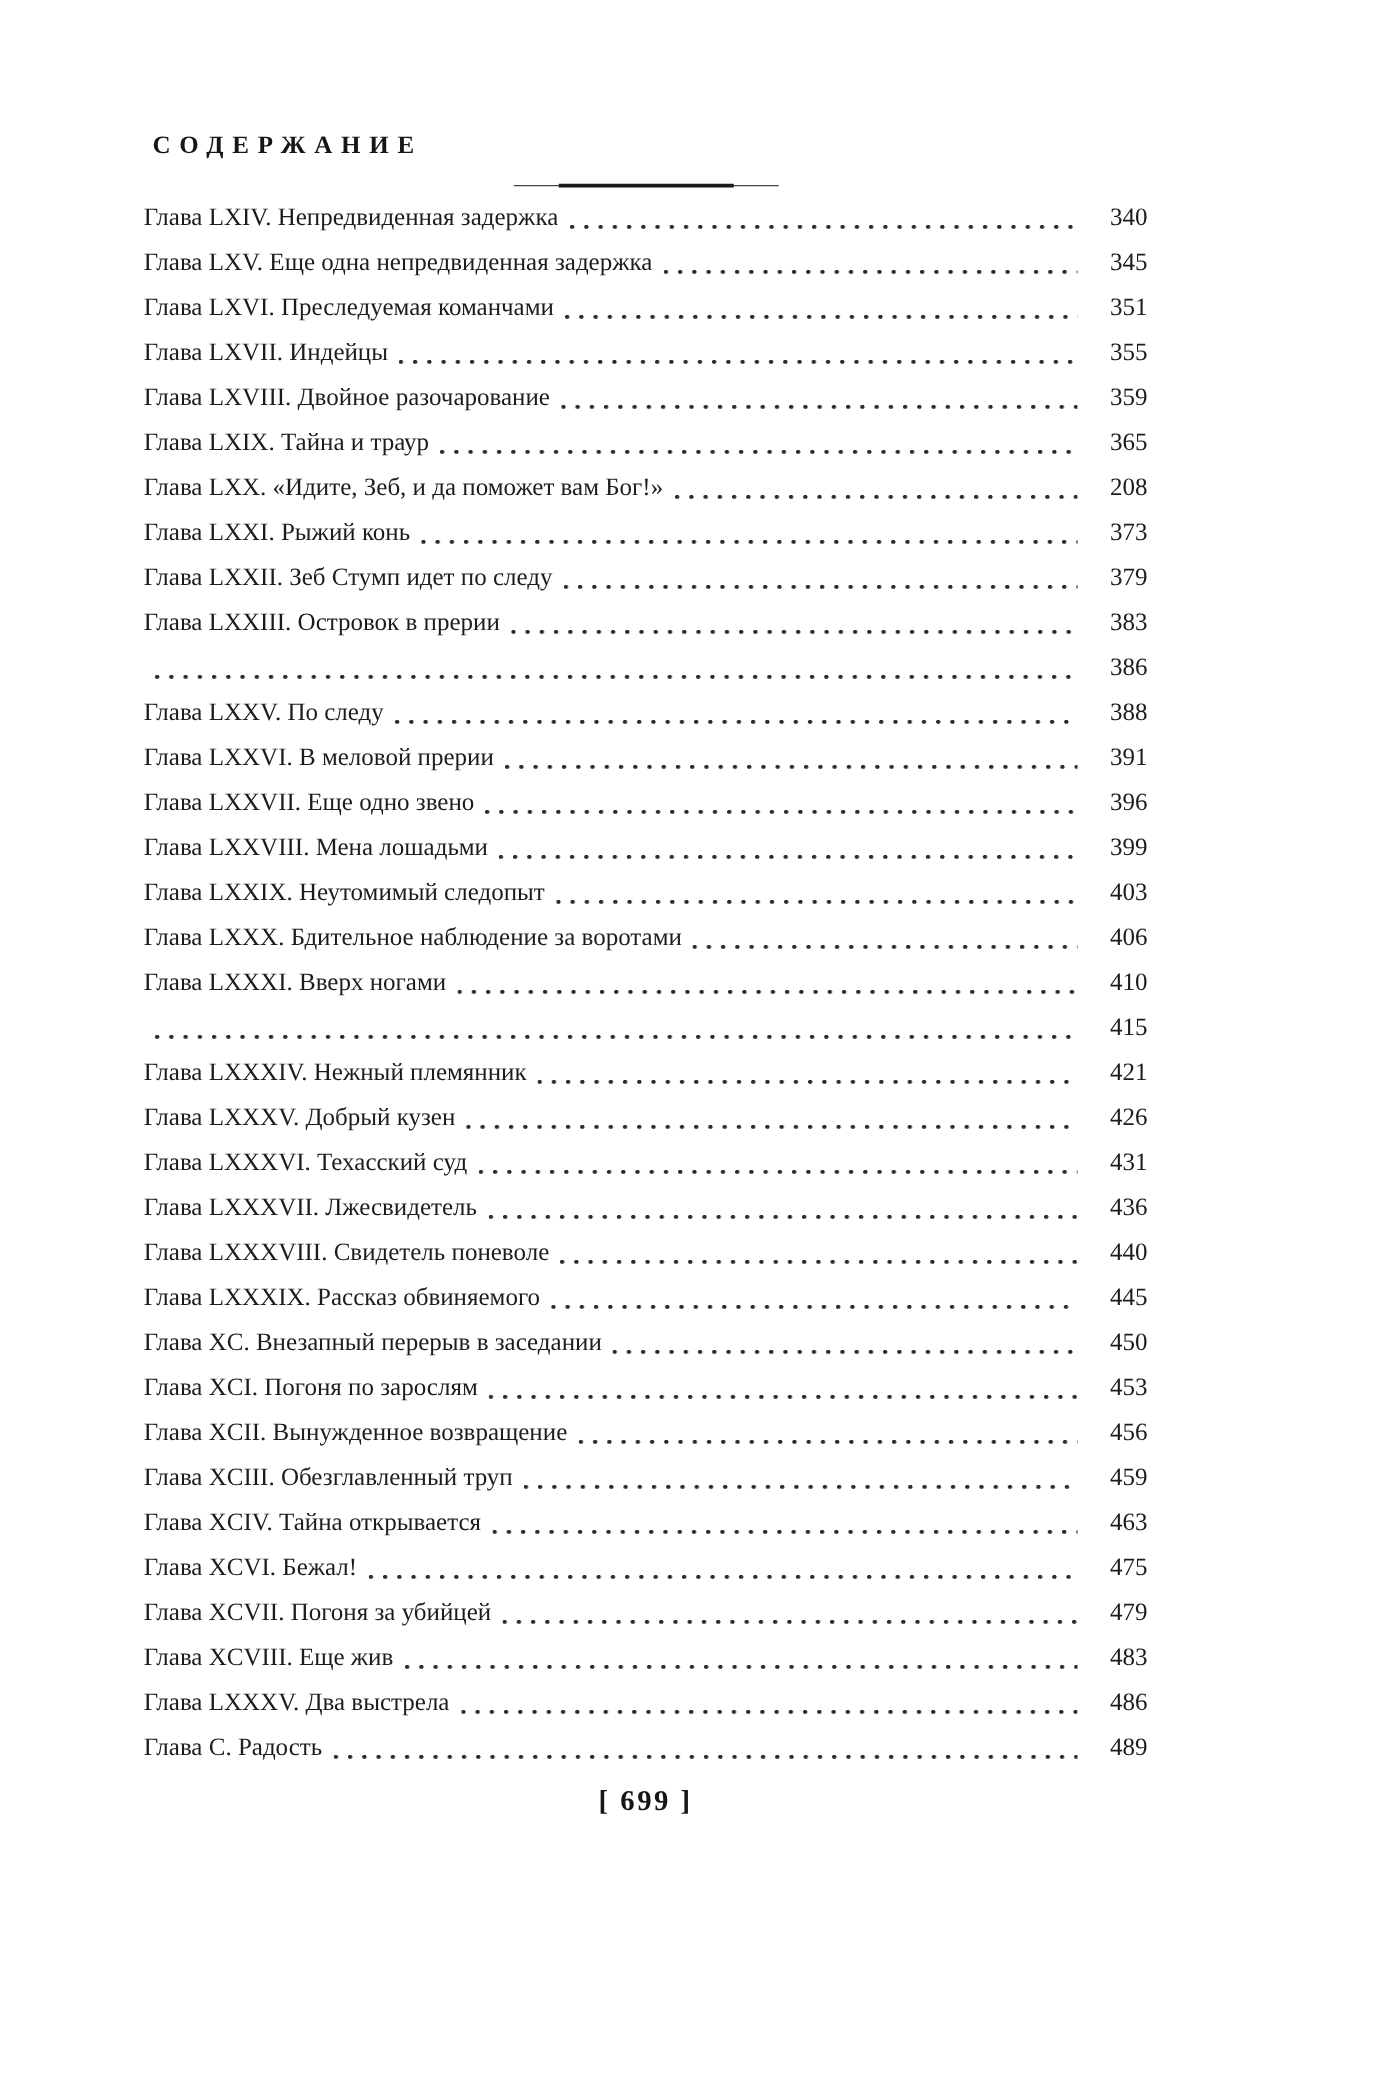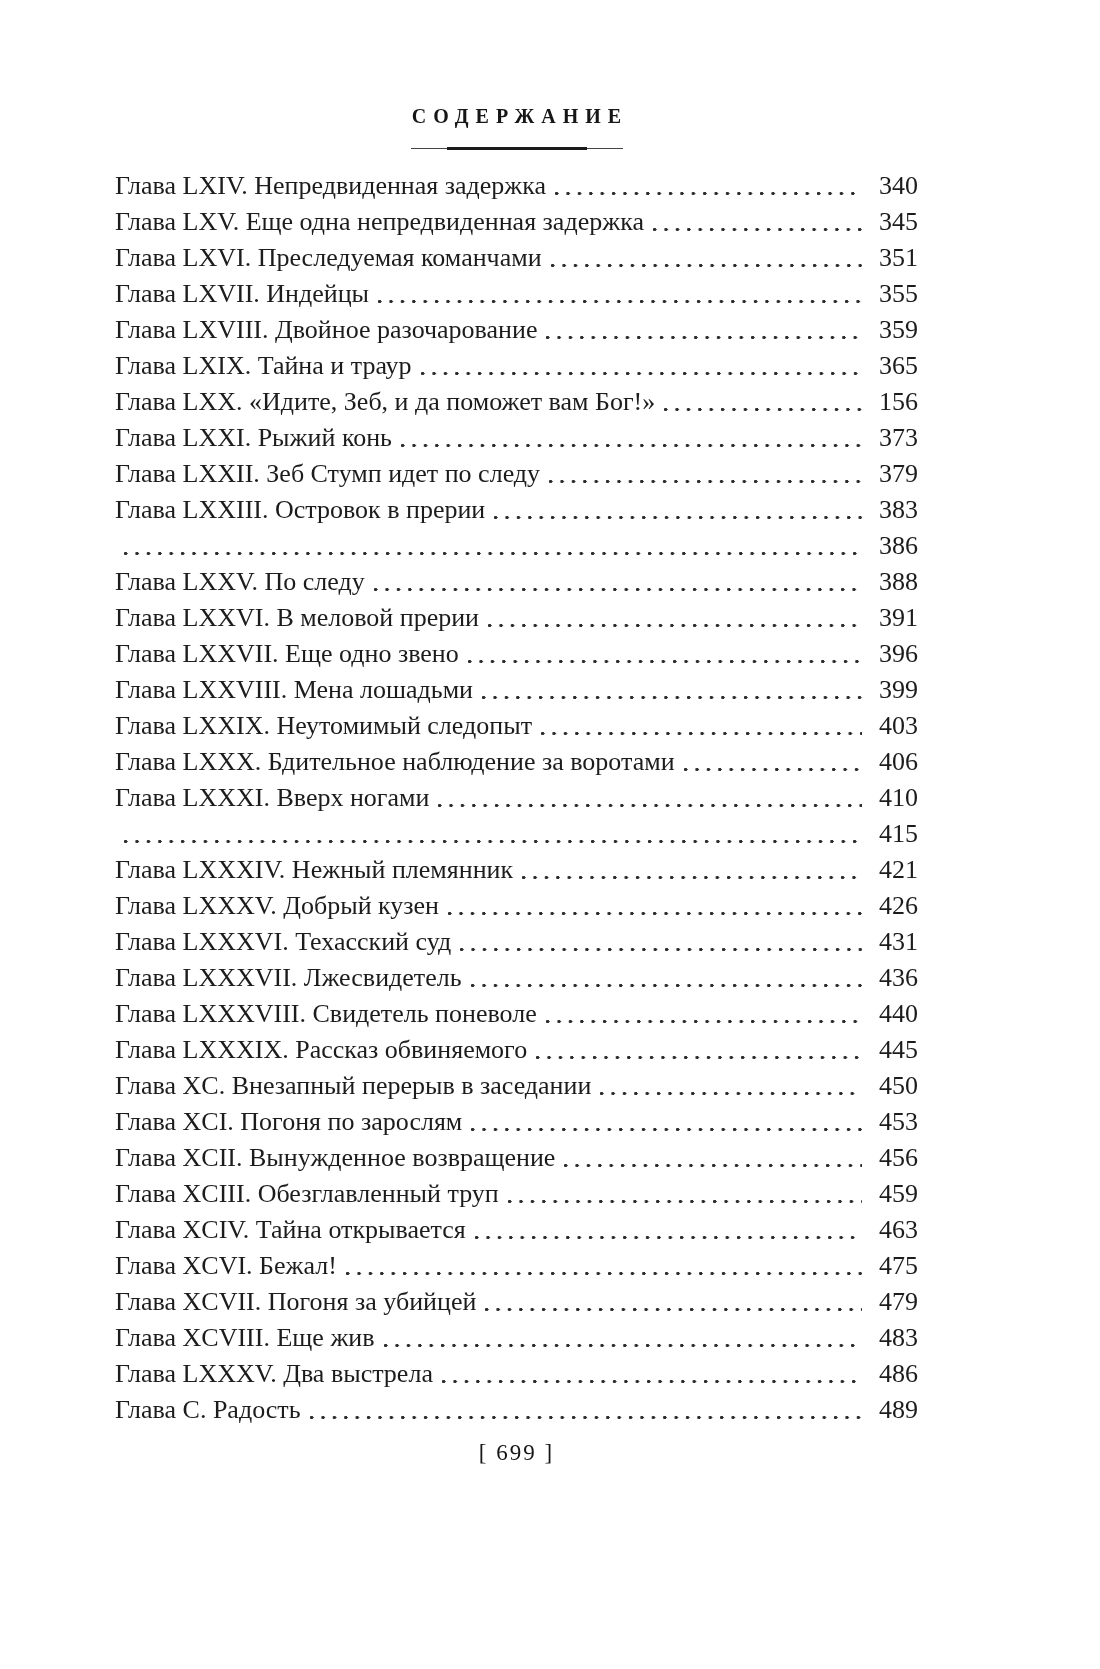--- a/index.html
+++ b/index.html
@@ -13,21 +13,21 @@
     color: #1c1c1c;
     overflow: hidden;
   }
   .content {
     position: absolute;
     left: 115px;
     top: 105px;
     width: 803px;
   }
   .toc-header {
-    text-align: center;
+    text-align: left;
     font-size: 20px;
     line-height: 22px;
     font-weight: bold;
     letter-spacing: 7px;
     text-indent: 7px;
     color: #161616;
   }
   .ornament {
     position: relative;
     width: 212px;
@@ -42,22 +42,22 @@
     background: #444444;
   }
   .ornament::after {
     content: "";
     position: absolute;
     top: 1px; left: 36px; right: 36px;
     height: 3px;
     background: #1a1a1a;
   }
   .toc {
-    margin-top: 17px;
-    font-size: 26px;
+    margin-top: 5px;
+    font-size: 20px;
     font-family: Liberation Serif, serif;
   }
   .toc-row {
     display: flex;
     align-items: baseline;
     height: 36px;
     line-height: 36px;
     white-space: nowrap;
   }
   .toc-label { flex: 0 0 auto; }
@@ -73,21 +73,21 @@
   .toc-page {
     flex: 0 0 auto;
     min-width: 46px;
     text-align: right;
   }
   .page-footer {
     margin-top: 10px;
     text-align: center;
     font-size: 23px;
     line-height: 30px;
-    font-weight: normal;
+    font-weight: bold;
     letter-spacing: 2px;
     color: #161616;
   }
 </style>
 </head>
 <body>
 
 <div class="page">
   <div class="content">
     <div class="toc-header">СОДЕРЖАНИЕ</div>
@@ -125,21 +125,21 @@
 
   <div class="toc-row">
     <span class="toc-label">Глава LXIX. Тайна и траур</span>
     <span class="toc-dots"></span>
     <span class="toc-page">365</span>
   </div>
 
   <div class="toc-row">
     <span class="toc-label">Глава LXX. «Идите, Зеб, и да поможет вам Бог!»</span>
     <span class="toc-dots"></span>
-    <span class="toc-page">156</span>
+    <span class="toc-page">208</span>
   </div>
 
   <div class="toc-row">
     <span class="toc-label">Глава LXXI. Рыжий конь</span>
     <span class="toc-dots"></span>
     <span class="toc-page">373</span>
   </div>
 
   <div class="toc-row">
     <span class="toc-label">Глава LXXII. Зеб Стумп идет по следу</span>

